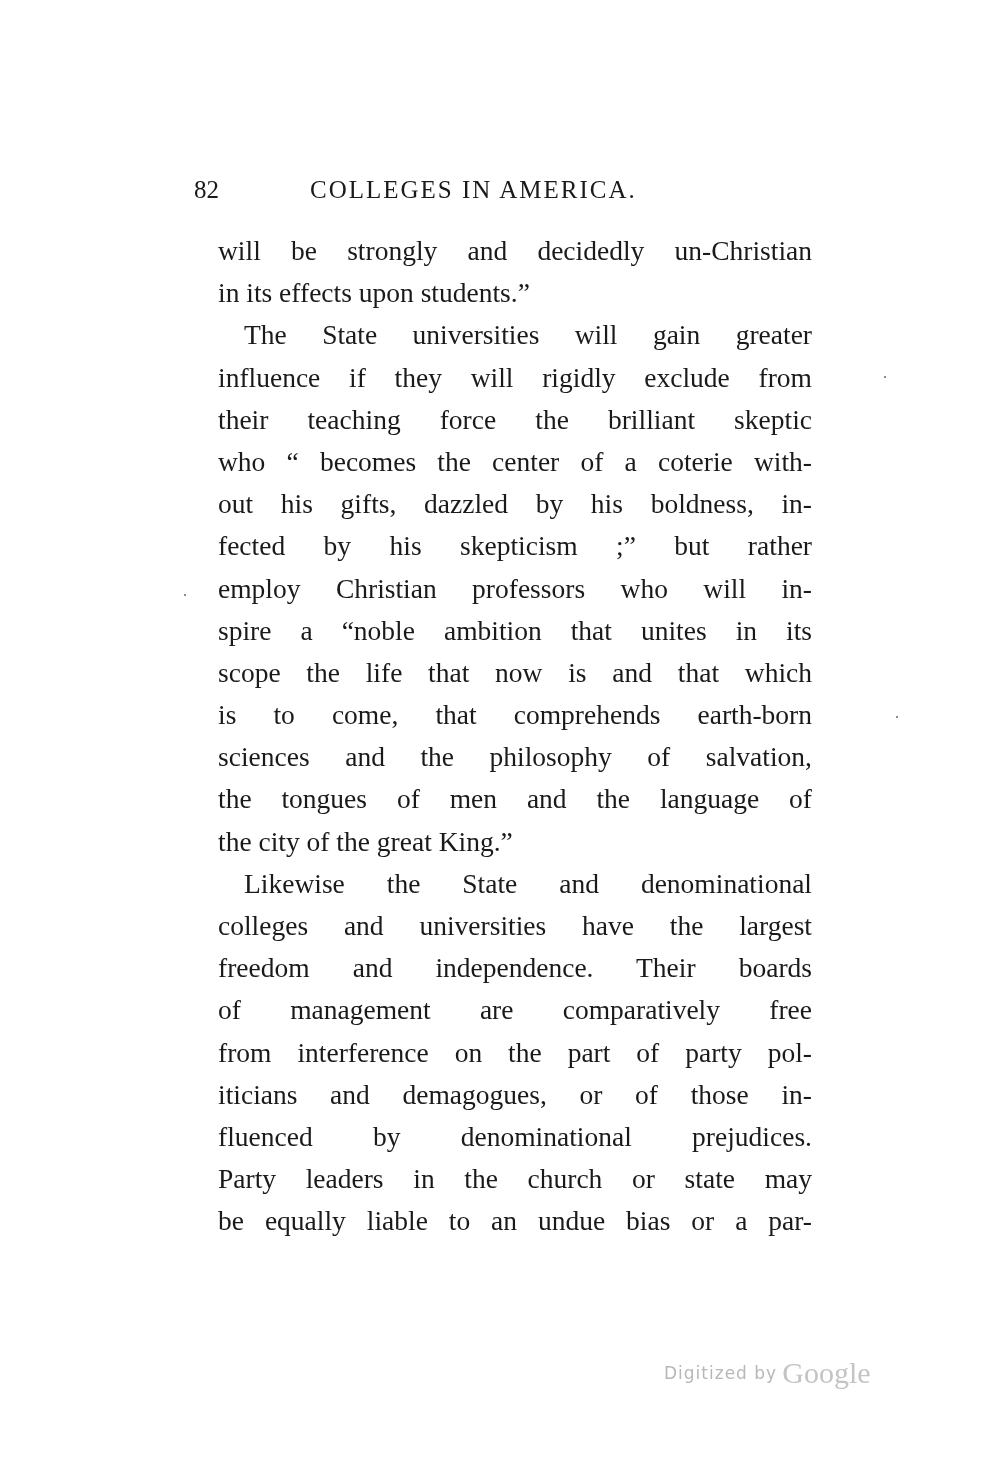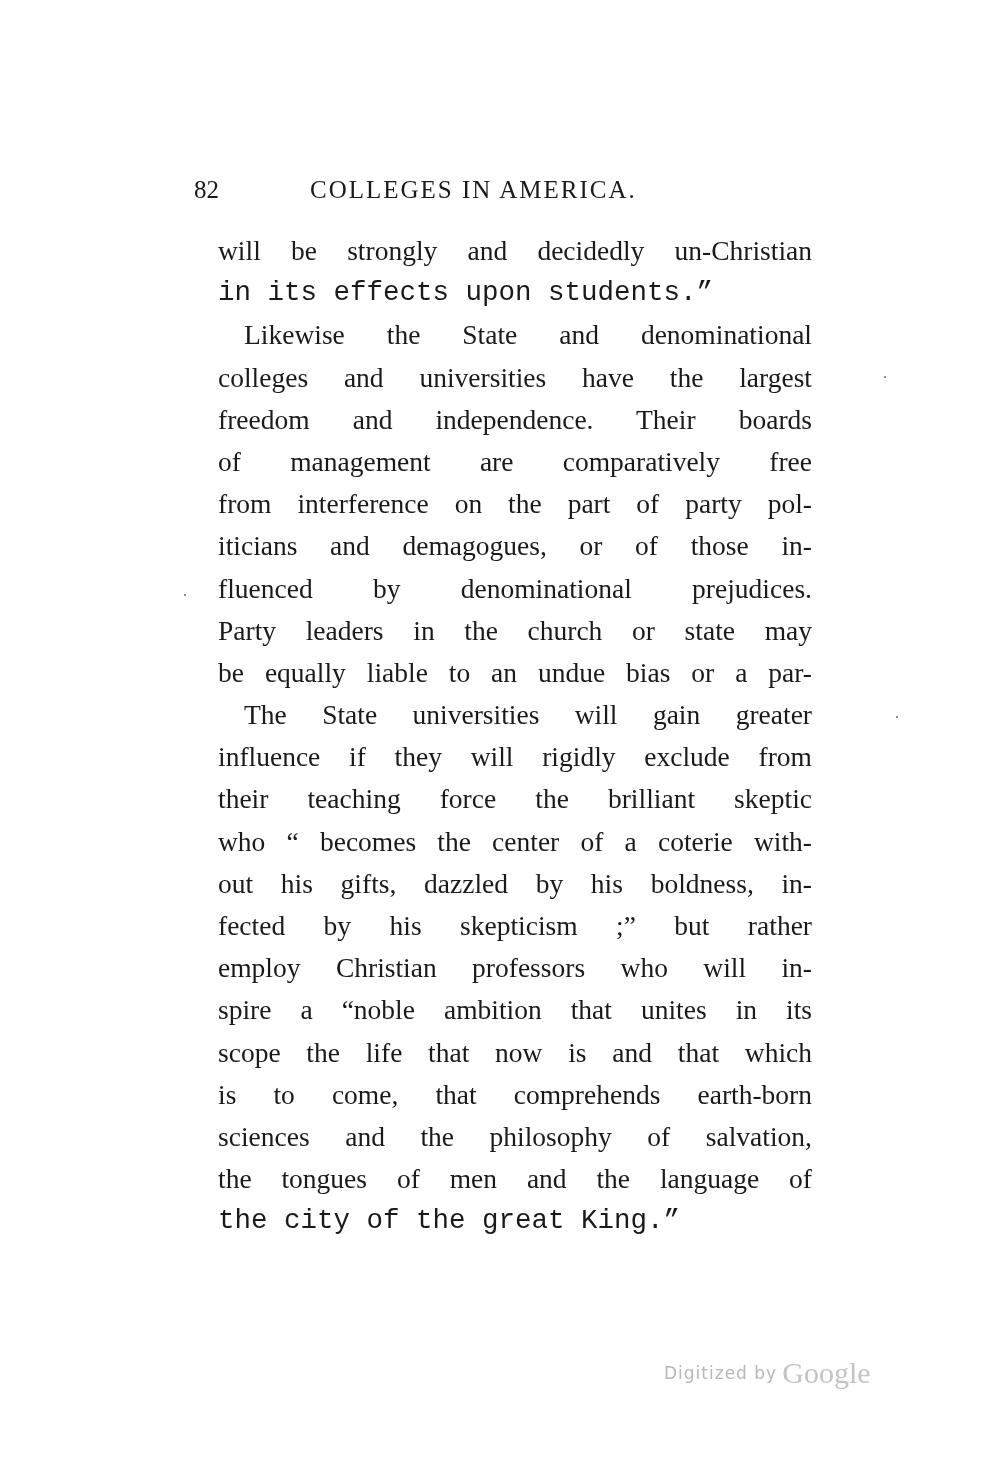--- a/index.html
+++ b/index.html
@@ -52,21 +52,20 @@
     }
     .line {
       display: block;
       height: 42.2px;
       white-space: nowrap;
       text-align: justify;
       text-align-last: justify;
     }
     .line.last {
       text-align-last: left;
-      font-family: Liberation Mono, monospace;
     }
     .line.indent {
       padding-left: 26px;
     }
     .watermark {
       position: absolute;
       left: 656px;
       top: 1356px;
       width: 210px;
       height: 40px;
@@ -103,45 +102,45 @@
   </div>
 
   <div class="body-text">
 
     <div>
       <span class="line">will be strongly and decidedly un-Christian</span>
       <span class="line last">in its effects upon students.”</span>
     </div>
 
     <div>
-      <span class="line indent">Likewise the State and denominational</span>
-      <span class="line">colleges and universities have the largest</span>
-      <span class="line">freedom and independence. Their boards</span>
-      <span class="line">of management are comparatively free</span>
-      <span class="line">from interference on the part of party pol-</span>
-      <span class="line">iticians and demagogues, or of those in-</span>
-      <span class="line">fluenced by denominational prejudices.</span>
-      <span class="line">Party leaders in the church or state may</span>
-      <span class="line">be equally liable to an undue bias or a par-</span>
-    </div>
-
-    <div>
       <span class="line indent">The State universities will gain greater</span>
       <span class="line">influence if they will rigidly exclude from</span>
       <span class="line">their teaching force the brilliant skeptic</span>
       <span class="line">who “ becomes the center of a coterie with-</span>
       <span class="line">out his gifts, dazzled by his boldness, in-</span>
       <span class="line">fected by his skepticism ;” but rather</span>
       <span class="line">employ Christian professors who will in-</span>
       <span class="line">spire a “noble ambition that unites in its</span>
       <span class="line">scope the life that now is and that which</span>
       <span class="line">is to come, that comprehends earth-born</span>
       <span class="line">sciences and the philosophy of salvation,</span>
       <span class="line">the tongues of men and the language of</span>
       <span class="line last">the city of the great King.”</span>
+    </div>
+
+    <div>
+      <span class="line indent">Likewise the State and denominational</span>
+      <span class="line">colleges and universities have the largest</span>
+      <span class="line">freedom and independence. Their boards</span>
+      <span class="line">of management are comparatively free</span>
+      <span class="line">from interference on the part of party pol-</span>
+      <span class="line">iticians and demagogues, or of those in-</span>
+      <span class="line">fluenced by denominational prejudices.</span>
+      <span class="line">Party leaders in the church or state may</span>
+      <span class="line">be equally liable to an undue bias or a par-</span>
     </div>
   </div>
 
   <div class="speck" style="left:876px; top:376px;"></div>
   <div class="speck" style="left:176px; top:594px;"></div>
   <div class="speck" style="left:888px; top:716px;"></div>
 
   <div class="watermark">
     <span class="small">Digitized by</span>
     <span class="big">Google</span>

